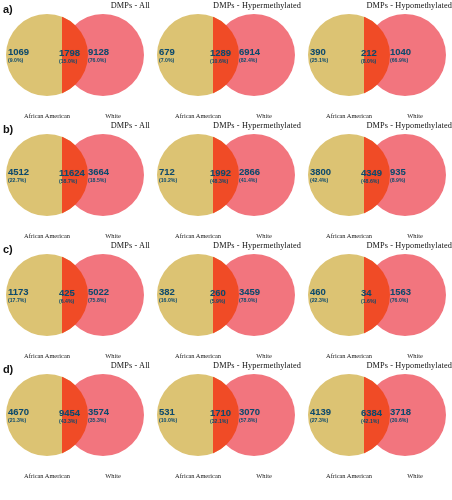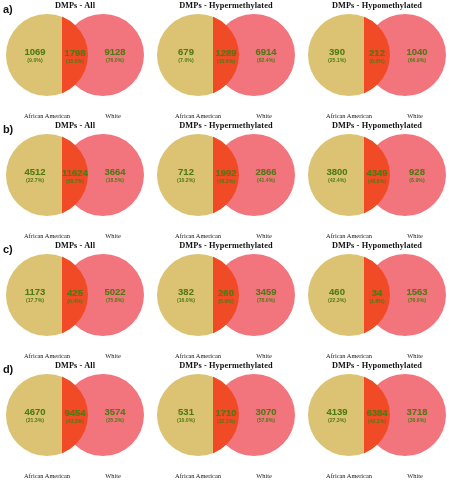--- a/index.html
+++ b/index.html
@@ -42,23 +42,23 @@
     height: 100%;
   }
   .panel-1 { left: 0px; }
   .panel-2 { left: 151px; }
   .panel-3 { left: 302px; }
   .panel-title {
     position: absolute;
     top: 1px;
     left: 0;
     width: 150px;
-    text-align: center;
+    text-align: right;
     font-family: "Liberation Serif", serif;
-    font-weight: bold;
+    font-weight: normal;
     font-size: 8.3px;
     color: #111111;
     white-space: nowrap;
     letter-spacing: 0.1px;
   }
   .venn {
     position: absolute;
     top: 11px;
     left: 0;
     width: 150px;
@@ -101,22 +101,22 @@
   }
   .counts {
     position: absolute;
     top: 0;
     left: 0;
     width: 150px;
     height: 88px;
   }
   .cell {
     position: absolute;
-    text-align: center;
-    color: #4d7c0f;
+    text-align: left;
+    color: #0c4a6e;
     font-family: "Liberation Sans", sans-serif;
     line-height: 1.0;
   }
   .cell .num {
     display: block;
     font-size: 9.5px;
     font-weight: bold;
     text-shadow: 0 0 1px rgba(0,0,0,0.12);
   }
   .cell .pct {
@@ -289,21 +289,21 @@
           <div class="counts">
             <div class="cell cell-left">
               <span class="num">3800</span>
               <span class="pct">(42.4%)</span>
             </div>
             <div class="cell cell-mid">
               <span class="num">4349</span>
               <span class="pct">(48.6%)</span>
             </div>
             <div class="cell cell-right">
-              <span class="num">928</span>
+              <span class="num">935</span>
               <span class="pct">(8.9%)</span>
             </div>
           </div>
           <div class="axis-label label-left">African American</div>
           <div class="axis-label label-right">White</div>
         </div>
       </div>
     </div>
     <div class="row">
       <div class="row-letter">c)</div>

